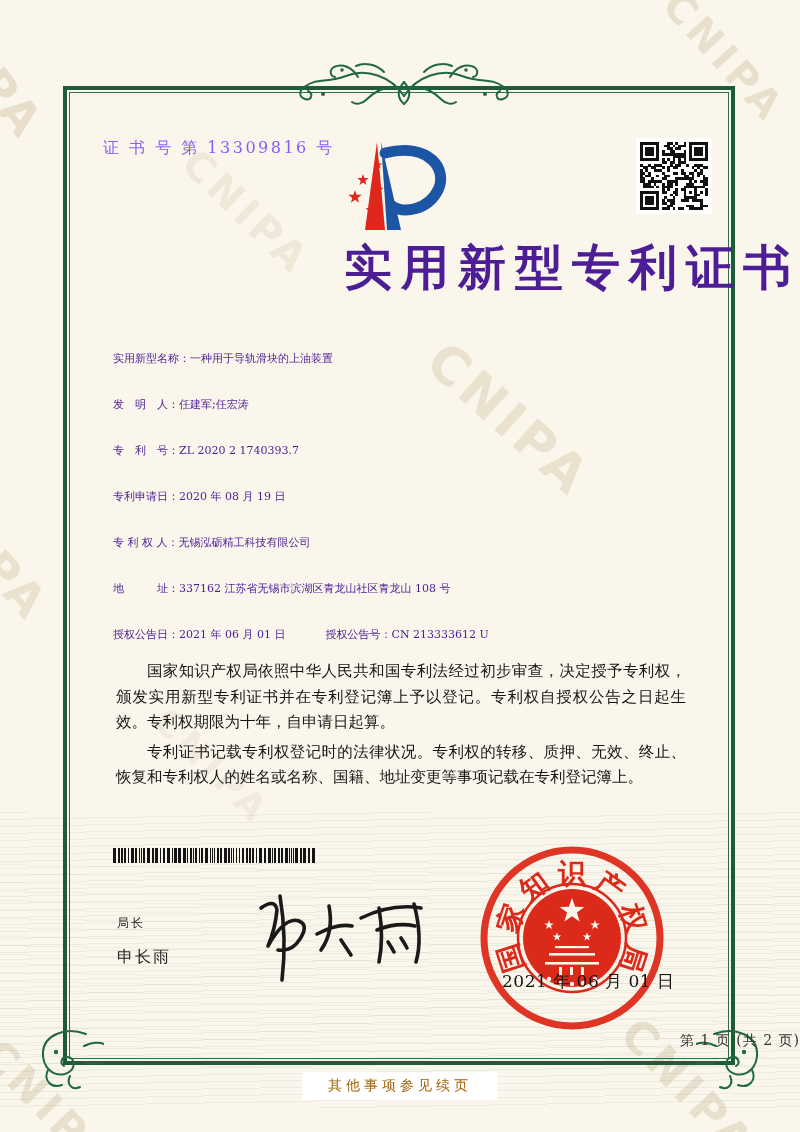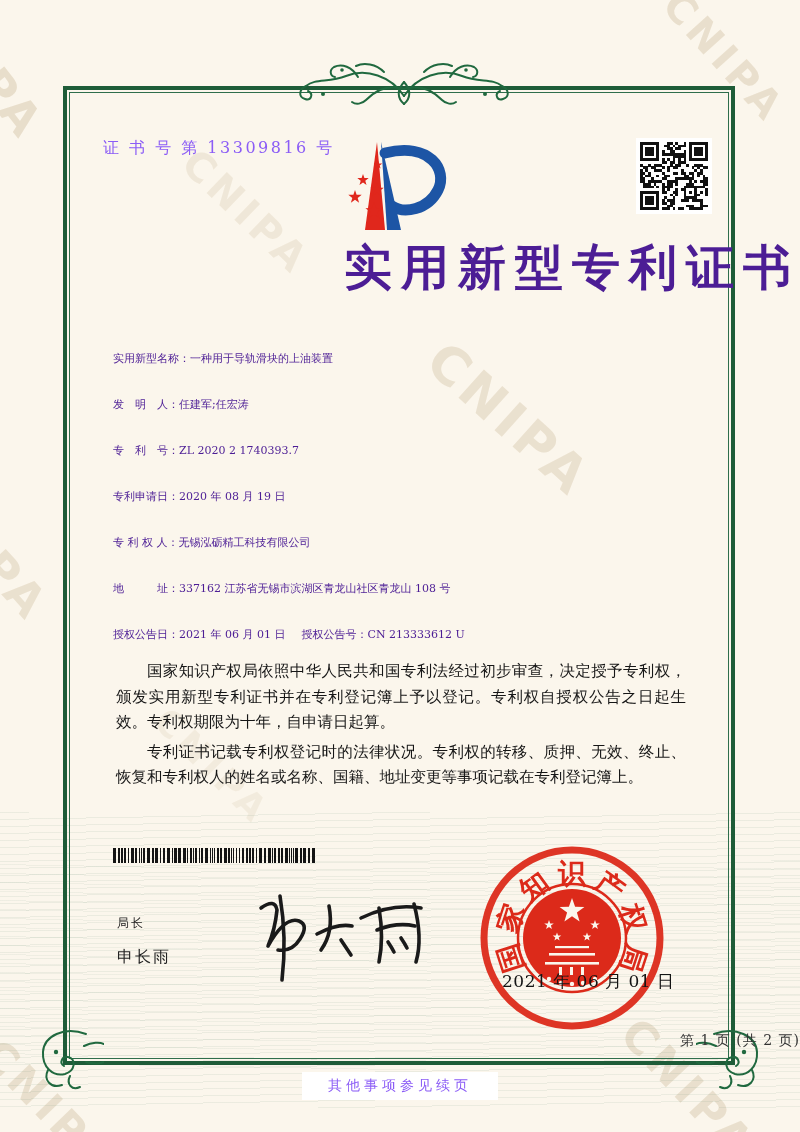--- a/index.html
+++ b/index.html
@@ -17,34 +17,34 @@
       background:repeating-linear-gradient(181deg, rgba(96,138,112,0.08) 0 1px, rgba(0,0,0,0) 1px 9px)}
   .frame{position:absolute;left:63px;top:86px;width:664px;height:971px;border:4px solid var(--frame-green)}
   .frame-inner{position:absolute;inset:2px;border:1px solid var(--frame-green2)}
   .certno{position:absolute;left:103px;top:138px;font-size:16px;letter-spacing:2.5px;color:#8b5cf6}
   .logo{position:absolute;left:338px;top:140px;width:115px;height:92px}
   .qr-box{position:absolute;left:636px;top:138px;width:76px;height:76px;background:#fff}
   .title{position:absolute;left:0;top:236px;width:100%;text-align:right;font-size:48px;font-weight:700;
          letter-spacing:9px;text-indent:9px;color:#4c1d95}
   .fields{position:absolute;left:113px;top:336px;width:600px}
   .field-row{line-height:46px;font-size:11px;white-space:nowrap;color:#4c1d95}
-  .fextra{margin-left:16px}
+  .fextra{margin-left:40px}
   .paras{position:absolute;left:112px;top:655px;width:578px}
   .paras p{margin:4px;text-indent:2em;font-size:15.5px;line-height:25.5px;text-align:justify;color:#161616}
   .barcode{position:absolute;left:113px;top:848px;width:206px;height:15px}
   .signer-title{position:absolute;left:117px;top:915px;font-size:12px;letter-spacing:2px;color:#222;
          font-family:"DejaVu Sans","Liberation Sans",sans-serif}
   .signer-name{position:absolute;left:117px;top:947px;font-size:16px;letter-spacing:2px;color:#222;
          font-family:Liberation Sans, sans-serif}
   .signature{position:absolute;left:233px;top:886px;width:195px;height:102px}
   .seal{position:absolute;left:477px;top:843px;width:190px;height:190px}
   .seal-date{position:absolute;left:502px;top:970px;font-size:17px;letter-spacing:0.5px;color:#141414}
   .page-num{position:absolute;top:1032px;left:0;width:100%;text-align:right;font-size:14px;letter-spacing:1px;color:#333}
   .continuation{position:absolute;top:1072px;left:50%;transform:translateX(-50%);background:#fff;
-         padding:5px 26px;font-size:14px;letter-spacing:4px;color:#8b5cf6;white-space:nowrap}
+         padding:5px 26px;font-size:14px;letter-spacing:4px;color:#a16207;white-space:nowrap}
   .orn-top{position:absolute;left:296px;top:56px;width:216px;height:52px}
   .orn-bl{position:absolute;left:34px;top:1026px;width:70px;height:66px}
   .orn-br{position:absolute;left:696px;top:1026px;width:70px;height:66px;transform:scaleX(-1)}
   .green-stroke{stroke:#20693F;fill:none;stroke-width:2;stroke-linecap:round}
   .seal-red-text{fill:var(--seal-red);font-weight:bold;font-family:"DejaVu Serif","Liberation Serif",serif}
 </style>
 </head>
 <body>
 
 <div class="page">

